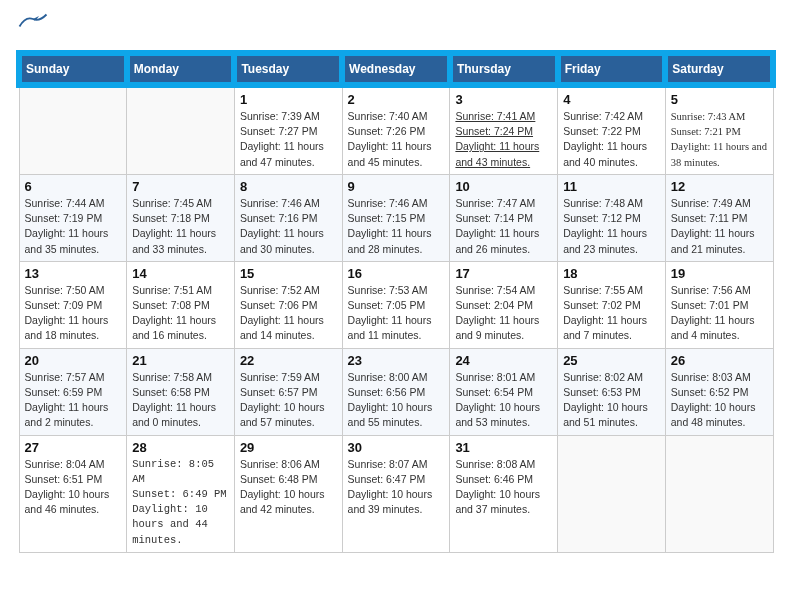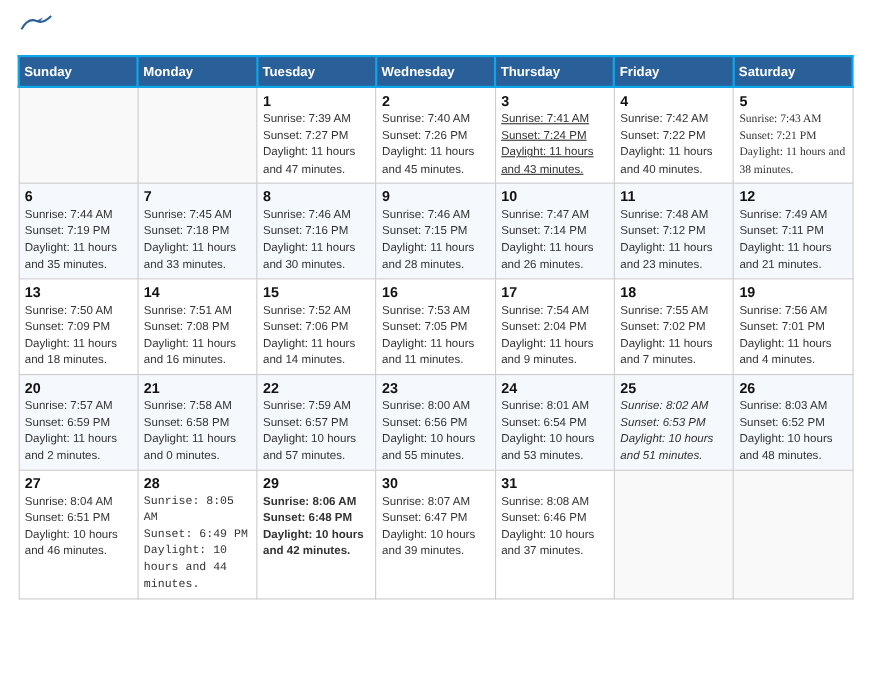--- a/index.html
+++ b/index.html
@@ -50,21 +50,21 @@
       border-collapse: collapse;
       font-size: 11px;
     }
     .calendar th {
       background: #2a6099;
       color: #fff;
       padding: 6px 4px;
       text-align: left;
       font-size: 12px;
       font-weight: bold;
-      border: 2px solid #0ea5e9;
+      border: 6px solid #0ea5e9;
     }
     .calendar td {
       border: 1px solid #ccc;
       vertical-align: top;
       padding: 4px 5px;
       width: 108px;
       min-height: 80px;
       background: #fff;
     }
     .calendar td.empty { background: #f9f9f9; }
@@ -265,21 +265,21 @@
 Daylight: 10 hours and 55 minutes.</div>
         </td>
         <td>
           <span class="day-num">24</span>
           <div class="day-info" style="white-space: pre-line;">Sunrise: 8:01 AM
 Sunset: 6:54 PM
 Daylight: 10 hours and 53 minutes.</div>
         </td>
         <td>
           <span class="day-num">25</span>
-          <div class="day-info" style="white-space: pre-line; font-style: italic;">Sunrise: 8:02 AM
+          <div class="day-info" style="white-space: pre-line;">Sunrise: 8:02 AM
 Sunset: 6:53 PM
 Daylight: 10 hours and 51 minutes.</div>
         </td>
         <td>
           <span class="day-num">26</span>
           <div class="day-info" style="white-space: pre-line;">Sunrise: 8:03 AM
 Sunset: 6:52 PM
 Daylight: 10 hours and 48 minutes.</div>
         </td>
       </tr>
@@ -291,21 +291,21 @@
 Daylight: 10 hours and 46 minutes.</div>
         </td>
         <td>
           <span class="day-num">28</span>
           <div class="day-info" style="white-space: pre-line; font-family: Liberation Mono, monospace;">Sunrise: 8:05 AM
 Sunset: 6:49 PM
 Daylight: 10 hours and 44 minutes.</div>
         </td>
         <td>
           <span class="day-num">29</span>
-          <div class="day-info" style="white-space: pre-line; font-weight: bold;">Sunrise: 8:06 AM
+          <div class="day-info" style="white-space: pre-line;">Sunrise: 8:06 AM
 Sunset: 6:48 PM
 Daylight: 10 hours and 42 minutes.</div>
         </td>
         <td>
           <span class="day-num">30</span>
           <div class="day-info" style="white-space: pre-line;">Sunrise: 8:07 AM
 Sunset: 6:47 PM
 Daylight: 10 hours and 39 minutes.</div>
         </td>
         <td>

